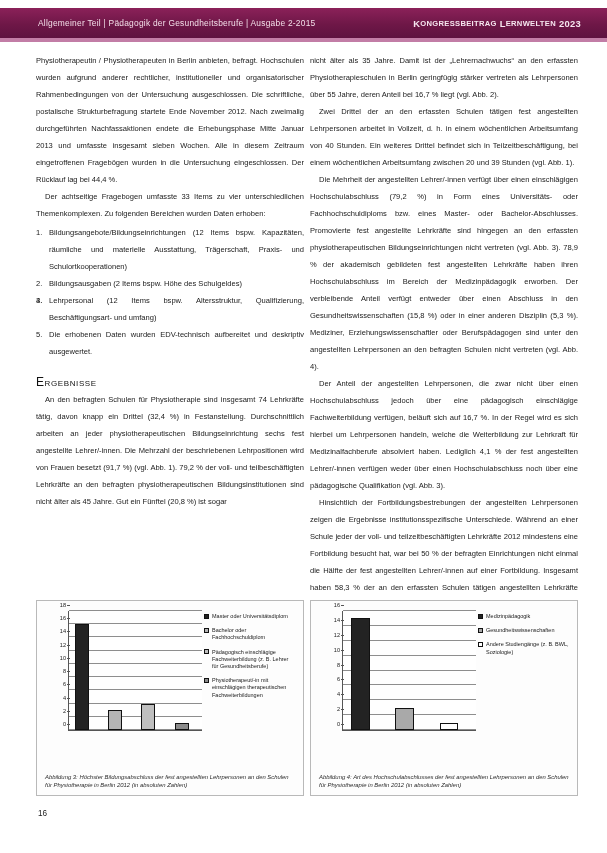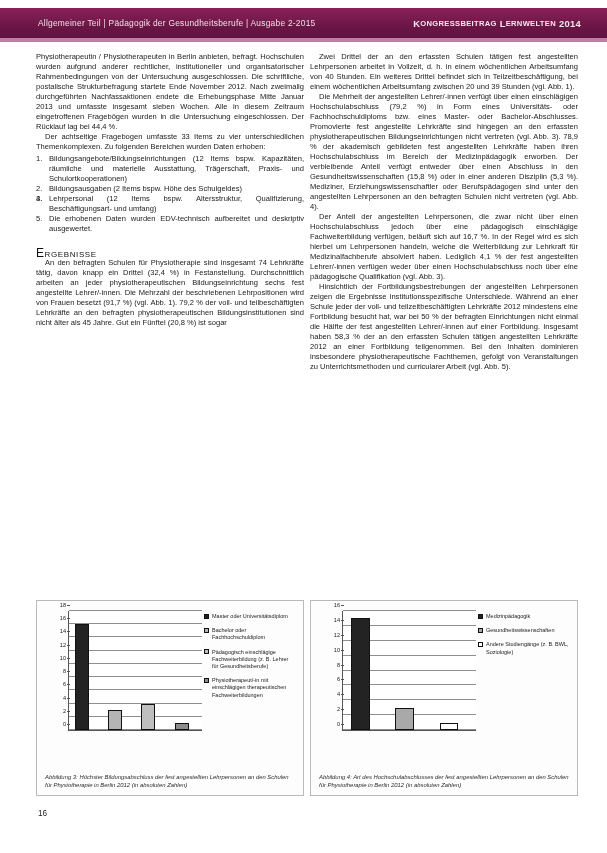--- a/index.html
+++ b/index.html
@@ -36,21 +36,21 @@
     color:#f6e6ef; font-size:8.2px; font-weight:bold;
     letter-spacing:.3px; white-space:nowrap;
   }
   .hdr-caps-big { font-size:9.4px; }
   .hdr-caps-sm { font-size:7.6px; }
 
   
   .cols { position:absolute; left:0; top:52px; width:607px; }
   .col {
     position:absolute; top:0; width:268px;
-    font-size:7.55px; line-height:10px;
+    font-size:7.55px; line-height:17px;
     color:#1a1a1a; text-align:justify;
     -moz-text-align-last:left; text-align-last:left;
     hyphens:manual;
   }
   .col-left { left:36px; }
   .col-right { left:310px; }
   .col p { margin:0; }
   .col p.ind { text-indent:9px; }
 
   h2.section {
@@ -152,41 +152,42 @@
 
   <div class="header">
     <div class="header-left">Allgemeiner Teil | Pädagogik der Gesundheitsberufe | Ausgabe 2-2015</div>
     <div class="header-right">
       <span class="hdr-caps-big">K</span>
         <span class="hdr-caps-sm">ONGRESSBEITRAG</span>
         <span style="width:3px;display:inline-block"></span>
         <span class="hdr-caps-big">L</span>
         <span class="hdr-caps-sm">ERNWELTEN</span>
         <span style="width:3px;display:inline-block"></span>
-        <span class="hdr-caps-big">2014</span>
+        <span class="hdr-caps-big">2023</span>
     </div>
   </div>
 
   <div class="cols">
 
     <div class="col col-left">
       <p>Physiotherapeutin / Physiotherapeuten in Berlin anbieten, befragt. Hochschulen wurden aufgrund anderer rechtlicher, institutioneller und organisatorischer Rahmenbedingungen von der Untersuchung ausgeschlossen. Die schriftliche, postalische Strukturbefragung startete Ende November 2012. Nach zweimalig durchgeführten Nachfassaktionen endete die Erhebungsphase Mitte Januar 2013 und umfasste insgesamt sieben Wochen. Alle in diesem Zeitraum eingetroffenen Fragebögen wurden in die Untersuchung eingeschlossen. Der Rücklauf lag bei 44,4 %.</p>
       <p class="ind">Der achtseitige Fragebogen umfasste 33 Items zu vier unterschiedlichen Themenkomplexen. Zu folgenden Bereichen wurden Daten erhoben:</p>
       <ol class="items">
         <li><span class="num">1.</span><span>Bildungsangebote/Bildungseinrichtungen (12 Items bspw. Kapazitäten, räumliche und materielle Ausstattung, Trägerschaft, Praxis- und Schulortkooperationen)</span></li>
         <li><span class="num">2.</span><span>Bildungsausgaben (2 Items bspw. Höhe des Schulgeldes)</span></li>
         <li><span class="num">3.</span></li>
         <li><span class="num">4.</span><span>Lehrpersonal (12 Items bspw. Altersstruktur, Qualifizierung, Beschäftigungsart- und umfang)</span></li>
         <li><span class="num">5.</span><span>Die erhobenen Daten wurden EDV-technisch aufbereitet und deskriptiv ausgewertet.</span></li>
       </ol>
       <h2 class="section">Ergebnisse</h2>
       <p class="ind">An den befragten Schulen für Physiotherapie sind insgesamt 74 Lehrkräfte tätig, davon knapp ein Drittel (32,4 %) in Festanstellung. Durchschnittlich arbeiten an jeder physiotherapeutischen Bildungseinrichtung sechs fest angestellte Lehrer/-innen. Die Mehrzahl der beschriebenen Lehrpositionen wird von Frauen besetzt (91,7 %) (vgl. Abb. 1). 79,2 % der voll- und teilbeschäftigten Lehrkräfte an den befragten physiotherapeutischen Bildungsinstitutionen sind nicht älter als 45 Jahre. Gut ein Fünftel (20,8 %) ist sogar</p>
     </div>
 
     <div class="col col-right">
+      <p>nicht älter als 35 Jahre. Damit ist der „Lehrernachwuchs“ an den erfassten Physiotherapieschulen in Berlin geringfügig stärker vertreten als Lehrpersonen über 55 Jahre, deren Anteil bei 16,7 % liegt (vgl. Abb. 2).</p>
       <p class="ind">Zwei Drittel der an den erfassten Schulen tätigen fest angestellten Lehrpersonen arbeitet in Vollzeit, d. h. in einem wöchentlichen Arbeitsumfang von 40 Stunden. Ein weiteres Drittel befindet sich in Teilzeitbeschäftigung, bei einem wöchentlichen Arbeitsumfang zwischen 20 und 39 Stunden (vgl. Abb. 1).</p>
       <p class="ind">Die Mehrheit der angestellten Lehrer/-innen verfügt über einen einschlägigen Hochschulabschluss (79,2 %) in Form eines Universitäts- oder Fachhochschuldiploms bzw. eines Master- oder Bachelor-Abschlusses. Promovierte fest angestellte Lehrkräfte sind hingegen an den erfassten physiotherapeutischen Bildungseinrichtungen nicht vertreten (vgl. Abb. 3). 78,9 % der akademisch gebildeten fest angestellten Lehrkräfte haben ihren Hochschulabschluss im Bereich der Medizinpädagogik erworben. Der verbleibende Anteil verfügt entweder über einen Abschluss in den Gesundheitswissenschaften (15,8 %) oder in einer anderen Disziplin (5,3 %). Mediziner, Erziehungswissenschaftler oder Berufspädagogen sind unter den angestellten Lehrpersonen an den befragten Schulen nicht vertreten (vgl. Abb. 4).</p>
       <p class="ind">Der Anteil der angestellten Lehrpersonen, die zwar nicht über einen Hochschulabschluss jedoch über eine pädagogisch einschlägige Fachweiterbildung verfügen, beläuft sich auf 16,7 %. In der Regel wird es sich hierbei um Lehrpersonen handeln, welche die Weiterbildung zur Lehrkraft für Medizinalfachberufe absolviert haben. Lediglich 4,1 % der fest angestellten Lehrer/-innen verfügen weder über einen Hochschulabschluss noch über eine pädagogische Qualifikation (vgl. Abb. 3).</p>
       <p class="ind">Hinsichtlich der Fortbildungsbestrebungen der angestellten Lehrpersonen zeigen die Ergebnisse institutionsspezifische Unterschiede. Während an einer Schule jeder der voll- und teilzeitbeschäftigten Lehrkräfte 2012 mindestens eine Fortbildung besucht hat, war bei 50 % der befragten Einrichtungen nicht einmal die Hälfte der fest angestellten Lehrer/-innen auf einer Fortbildung. Insgesamt haben 58,3 % der an den erfassten Schulen tätigen angestellten Lehrkräfte 2012 an einer Fortbildung teilgenommen. Bei den Inhalten dominieren insbesondere physiotherapeutische Fachthemen, gefolgt von Veranstaltungen zu Unterrichtsmethoden und curricularer Arbeit (vgl. Abb. 5).</p>
     </div>
 
   </div>
 
   <div class="fig fig-left">
     <div class="chart-area">

